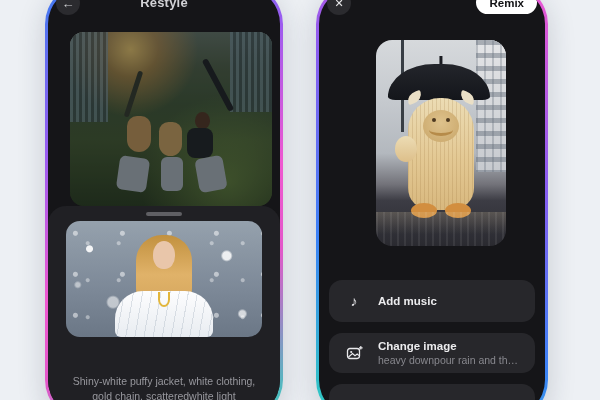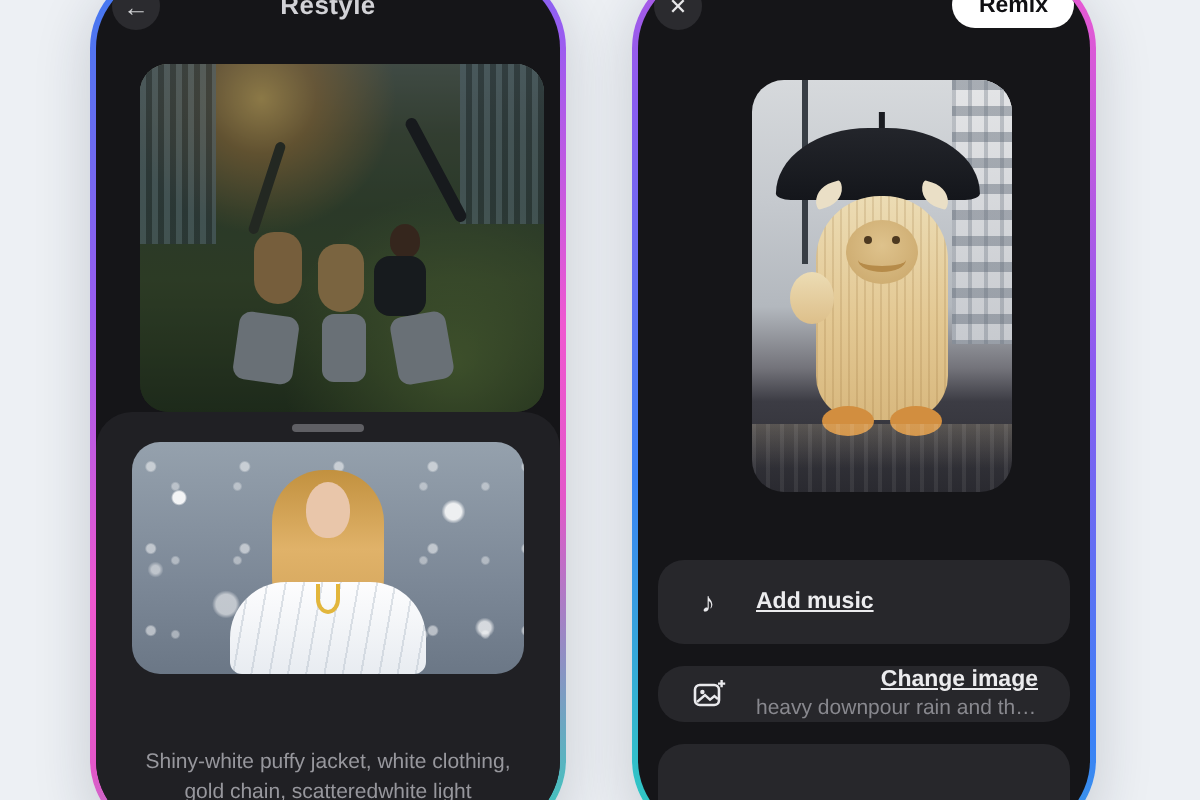--- a/index.html
+++ b/index.html
@@ -127,25 +127,25 @@
   .yt-foot-l { left:calc(50% - 30px); } .yt-foot-r { left:calc(50% + 4px); }
   .yt-wet { position:absolute; left:0; right:0; bottom:0; height:34px;
     background:
       repeating-linear-gradient(90deg, rgba(255,255,255,.07) 0 2px, transparent 2px 7px),
       linear-gradient(180deg, rgba(225,205,160,.20), rgba(225,205,160,0) 65%); }
 
   .actions { position:absolute; left:10px; right:10px; top:293px; display:flex; flex-direction:column;
              gap:11px; }
   .action-row { background:#27272b; border-radius:13px; display:flex; align-items:center; gap:15px;
                 padding:0 16px; border:none; text-align:left; }
-  .row-1 { height:42px; } .row-2 { height:28px;text-align:right; } .row-3 { height:44px; }
+  .row-1 { height:42px; } .row-2 { height:40px; } .row-3 { height:44px; }
   .action-icon { width:18px; display:flex; align-items:center; justify-content:center; color:#e9e9ec;
                  font-size:14px; flex:0 0 18px; }
   .action-texts { display:flex; flex-direction:column; gap:2px; min-width:0; }
-  .action-label { color:#ececee; font-size:11.5px; font-weight:700;text-decoration:underline; }
+  .action-label { color:#ececee; font-size:11.5px; font-weight:700; }
   .action-sub { color:#88888e; font-size:10.5px; white-space:nowrap; overflow:hidden;
                 text-overflow:ellipsis; max-width:150px; }
   .icon-svg { display:block; }
 </style>
 </head>
 <body>
 
 <div class="phone phone-left">
   <div class="screen">
 

